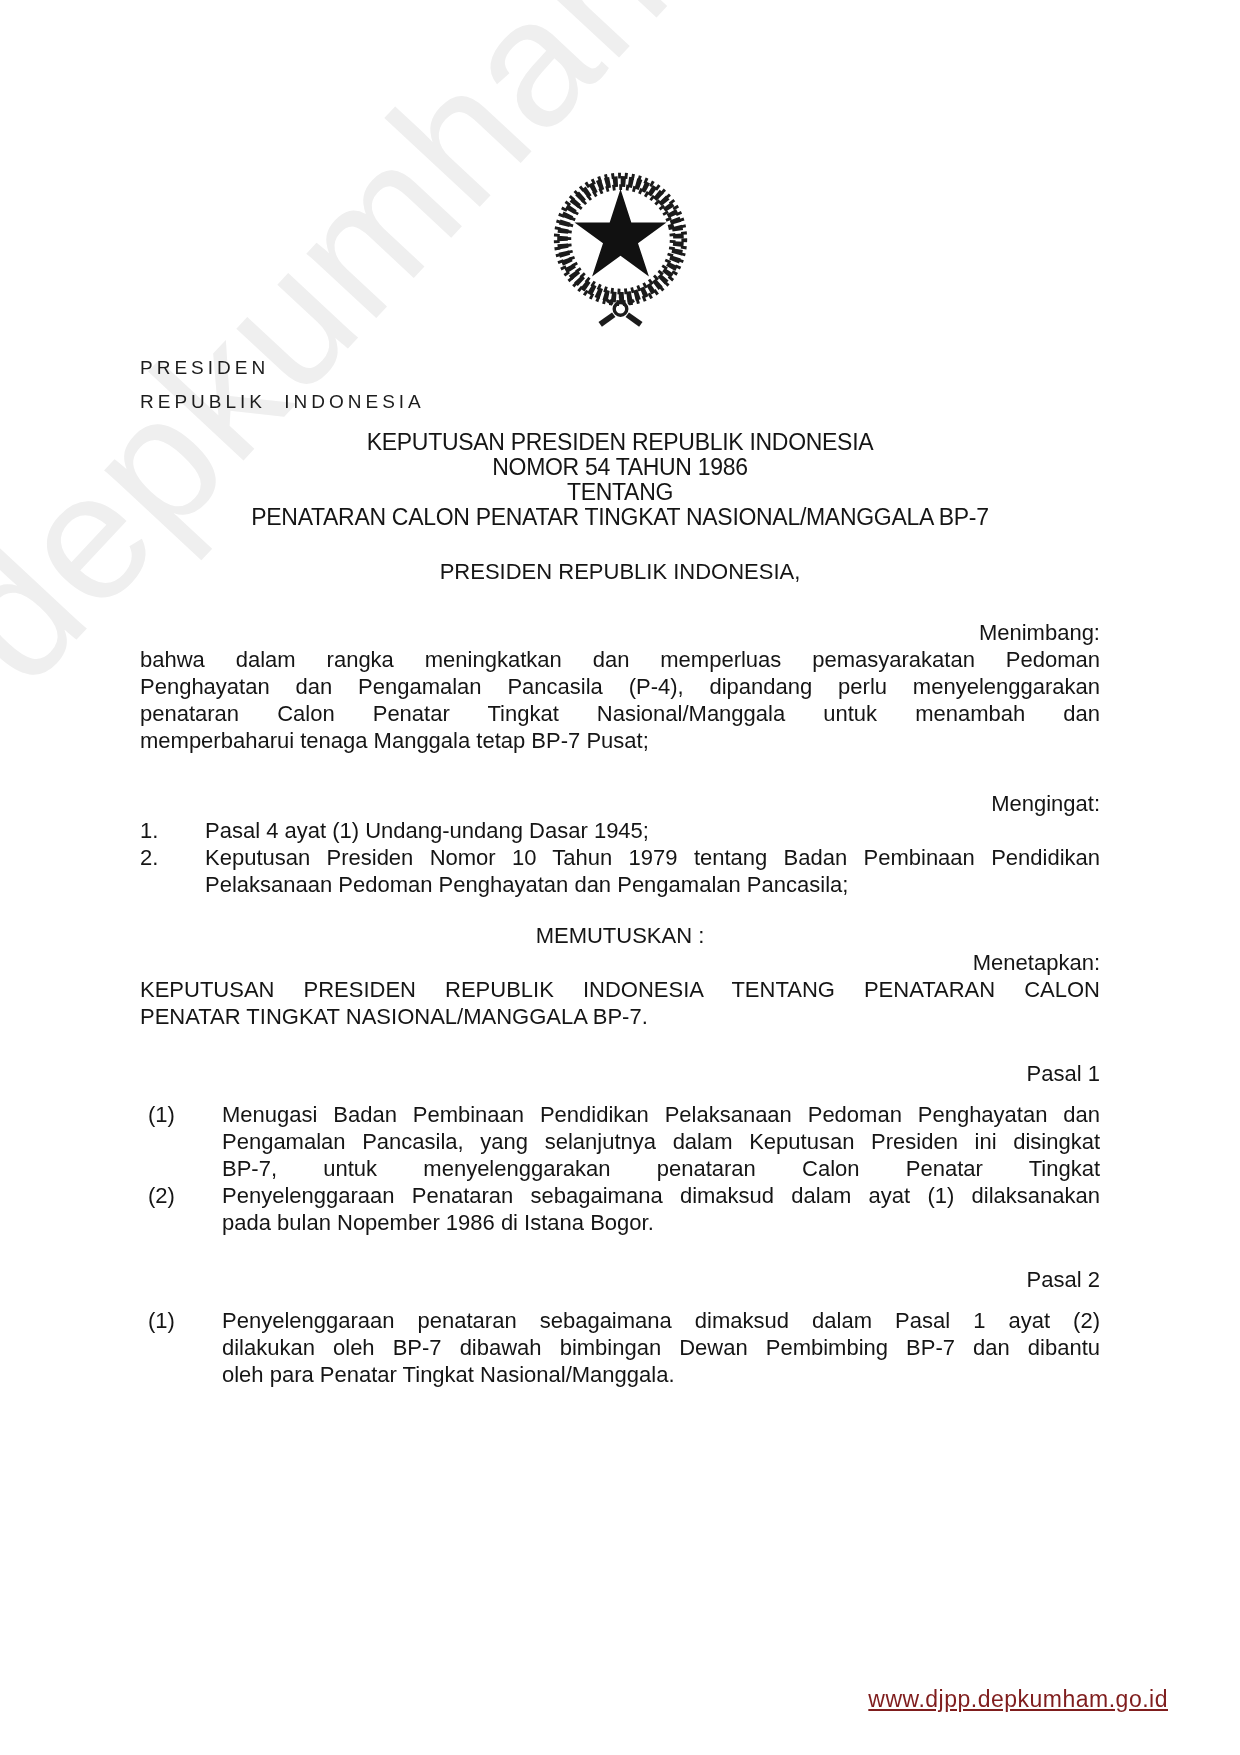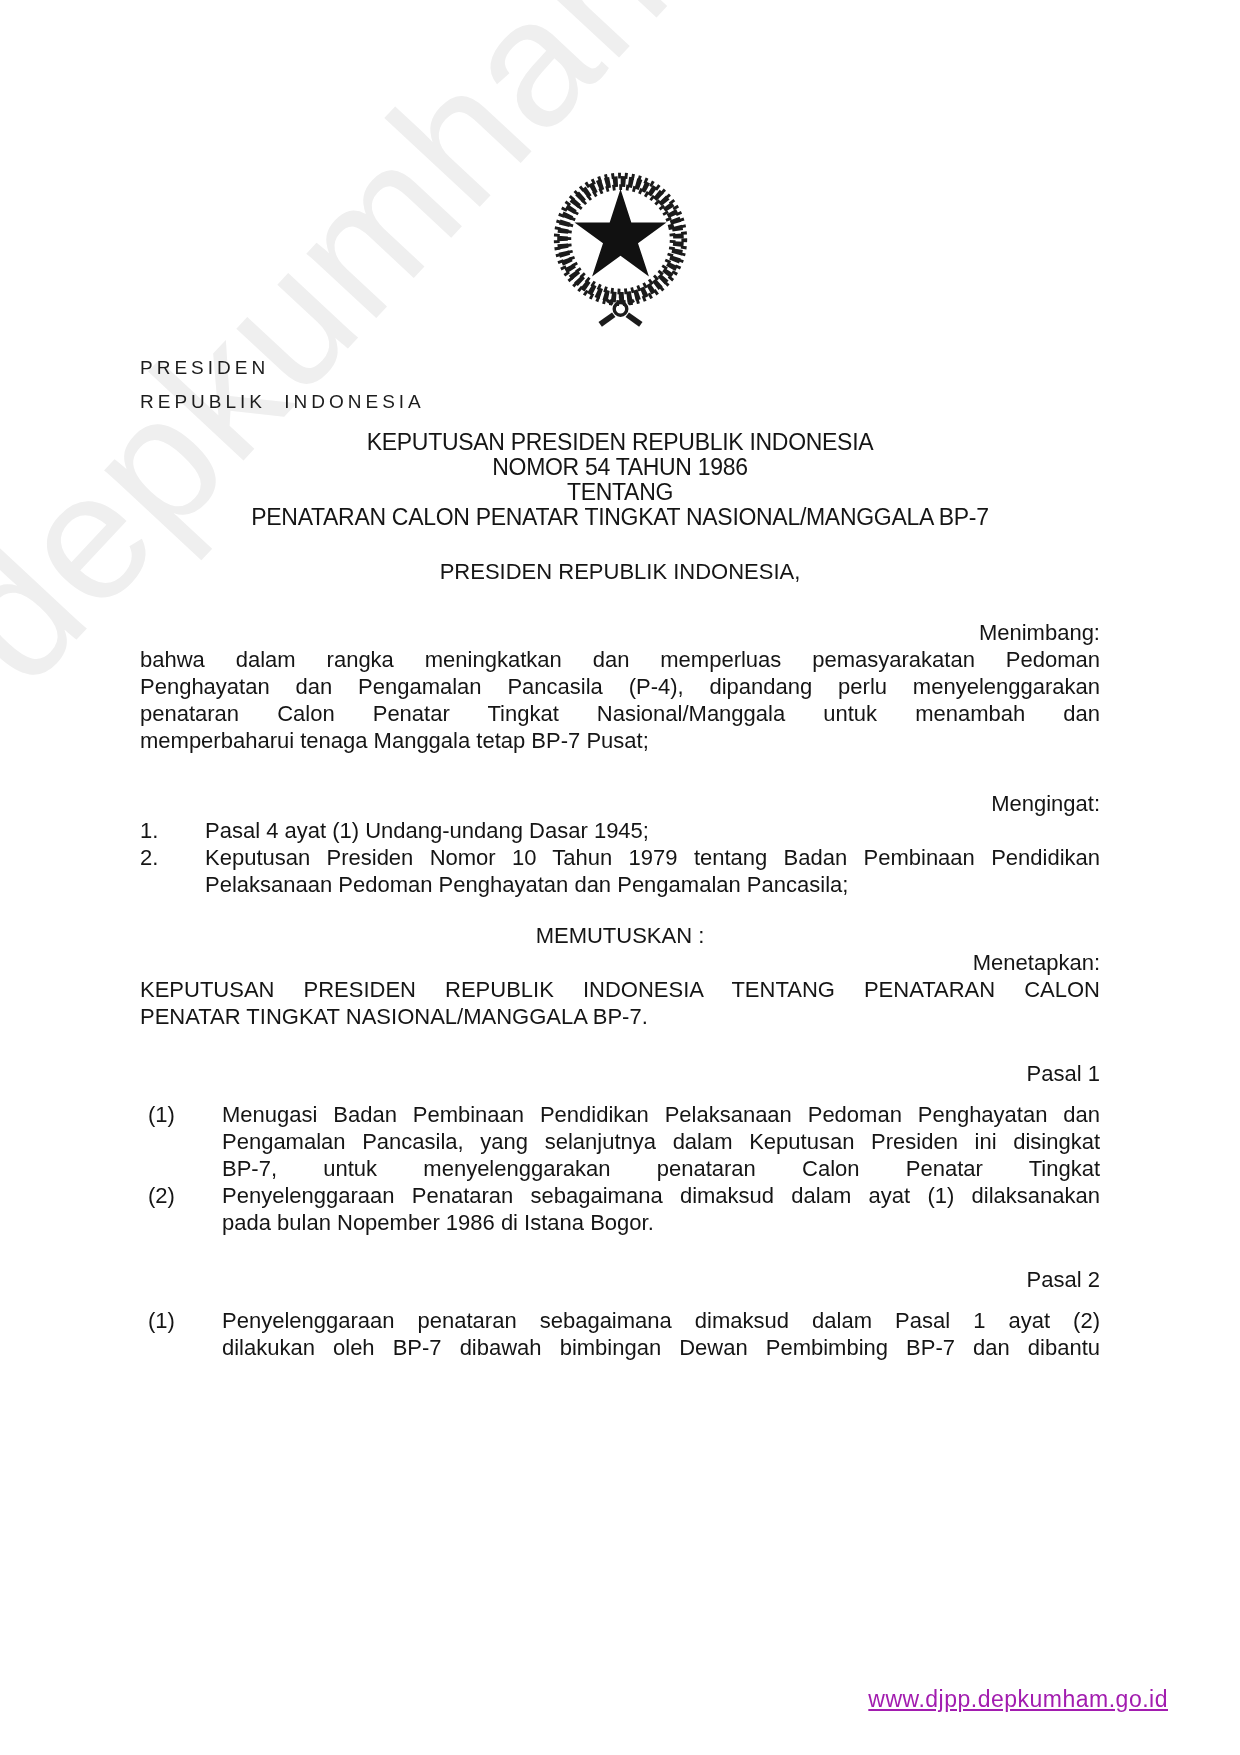--- a/index.html
+++ b/index.html
@@ -23,21 +23,21 @@
     color: #efefef;
     white-space: nowrap;
     z-index: 0;
     user-select: none;
   }
   .footer-watermark {
     position: absolute;
     right: 72px; top: 1686px;
     font-size: 23px;
     letter-spacing: 0.5px;
-    color: #a21caf;
+    color: #7f1d1d;
     text-decoration: underline;
     z-index: 2;
   }
 
   
   .content {
     position: absolute;
     left: 140px; top: 0;
     width: 960px;
     z-index: 1;
@@ -176,20 +176,21 @@
   </div>
 
   <div class="articles-block">
     <div class="pasal-heading">Pasal 2</div>
     <div class="items">
       <div class="hang hang-p">
         <span class="num">(1)</span>
         <div class="htext">
             <div class="line-just">Penyelenggaraan penataran sebagaimana dimaksud dalam Pasal 1 ayat (2)</div>
             <div class="line-just">dilakukan oleh BP-7 dibawah bimbingan  Dewan Pembimbing BP-7 dan dibantu</div>
+            <div class="line-last">oleh para Penatar Tingkat Nasional/Manggala.</div>
           </div>
       </div>
     </div>
   </div>
 
 </div>
 
 <div class="footer-watermark">www.djpp.depkumham.go.id</div>
 
 </body></html>

